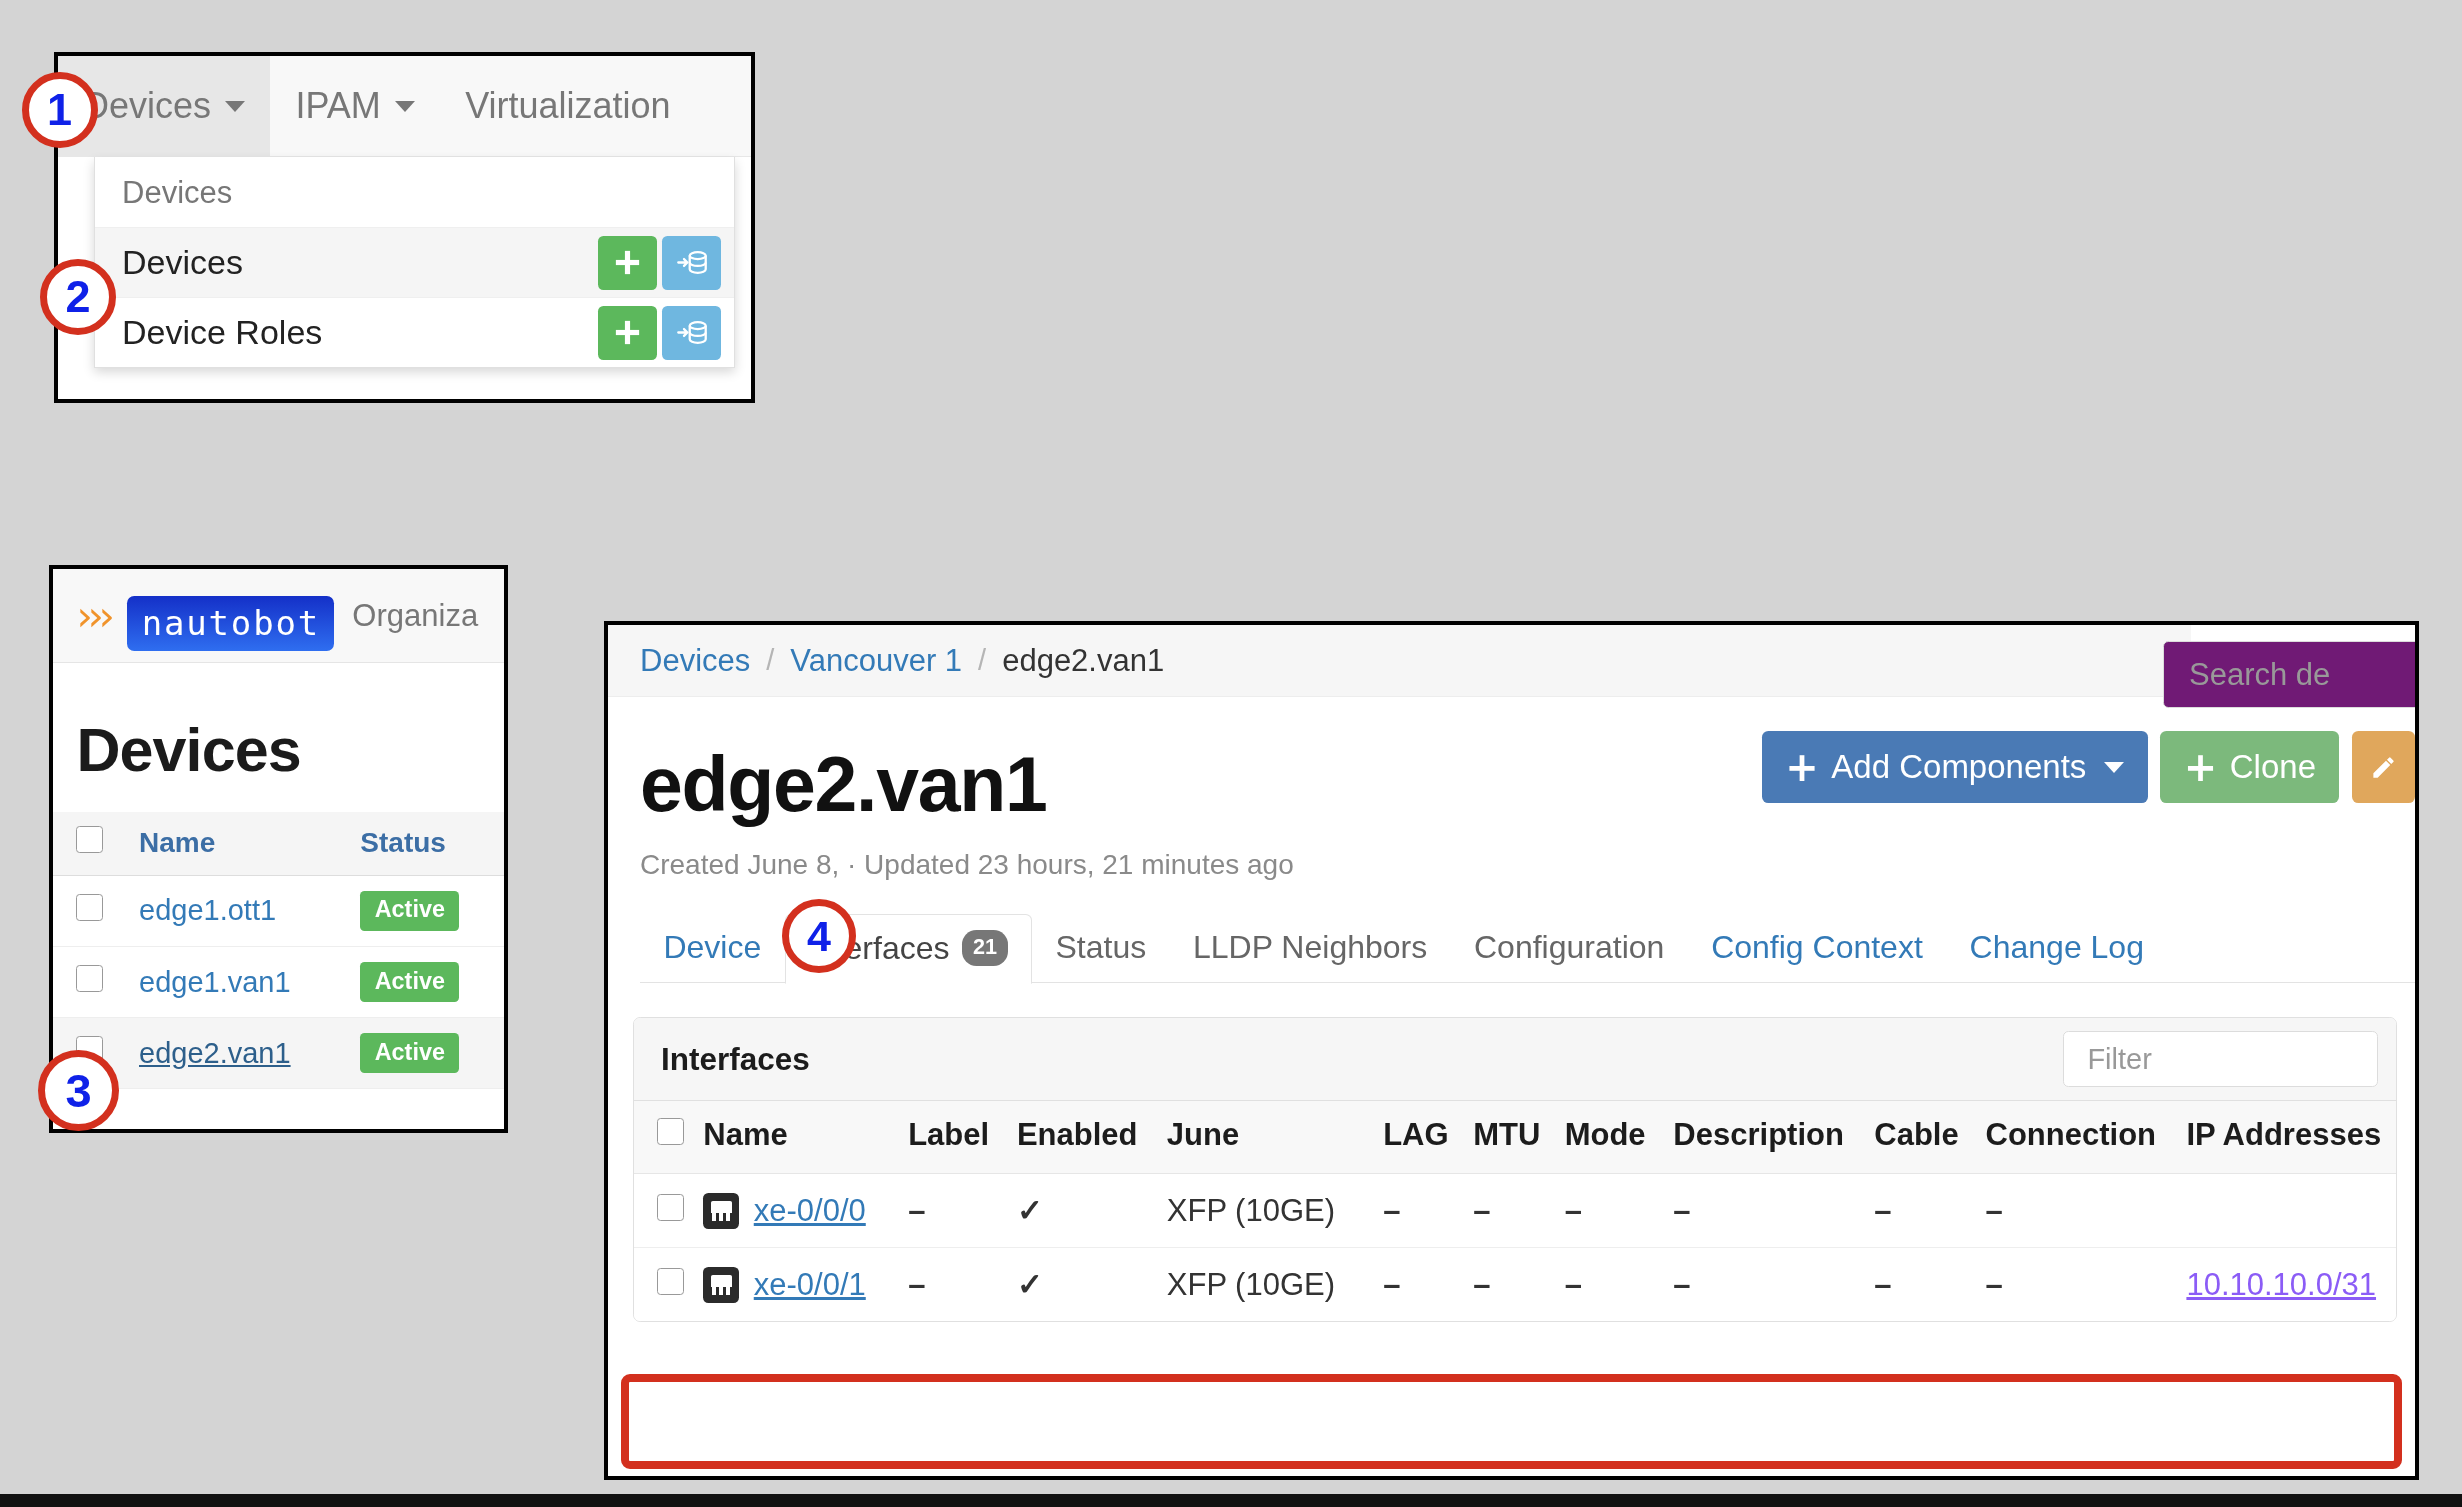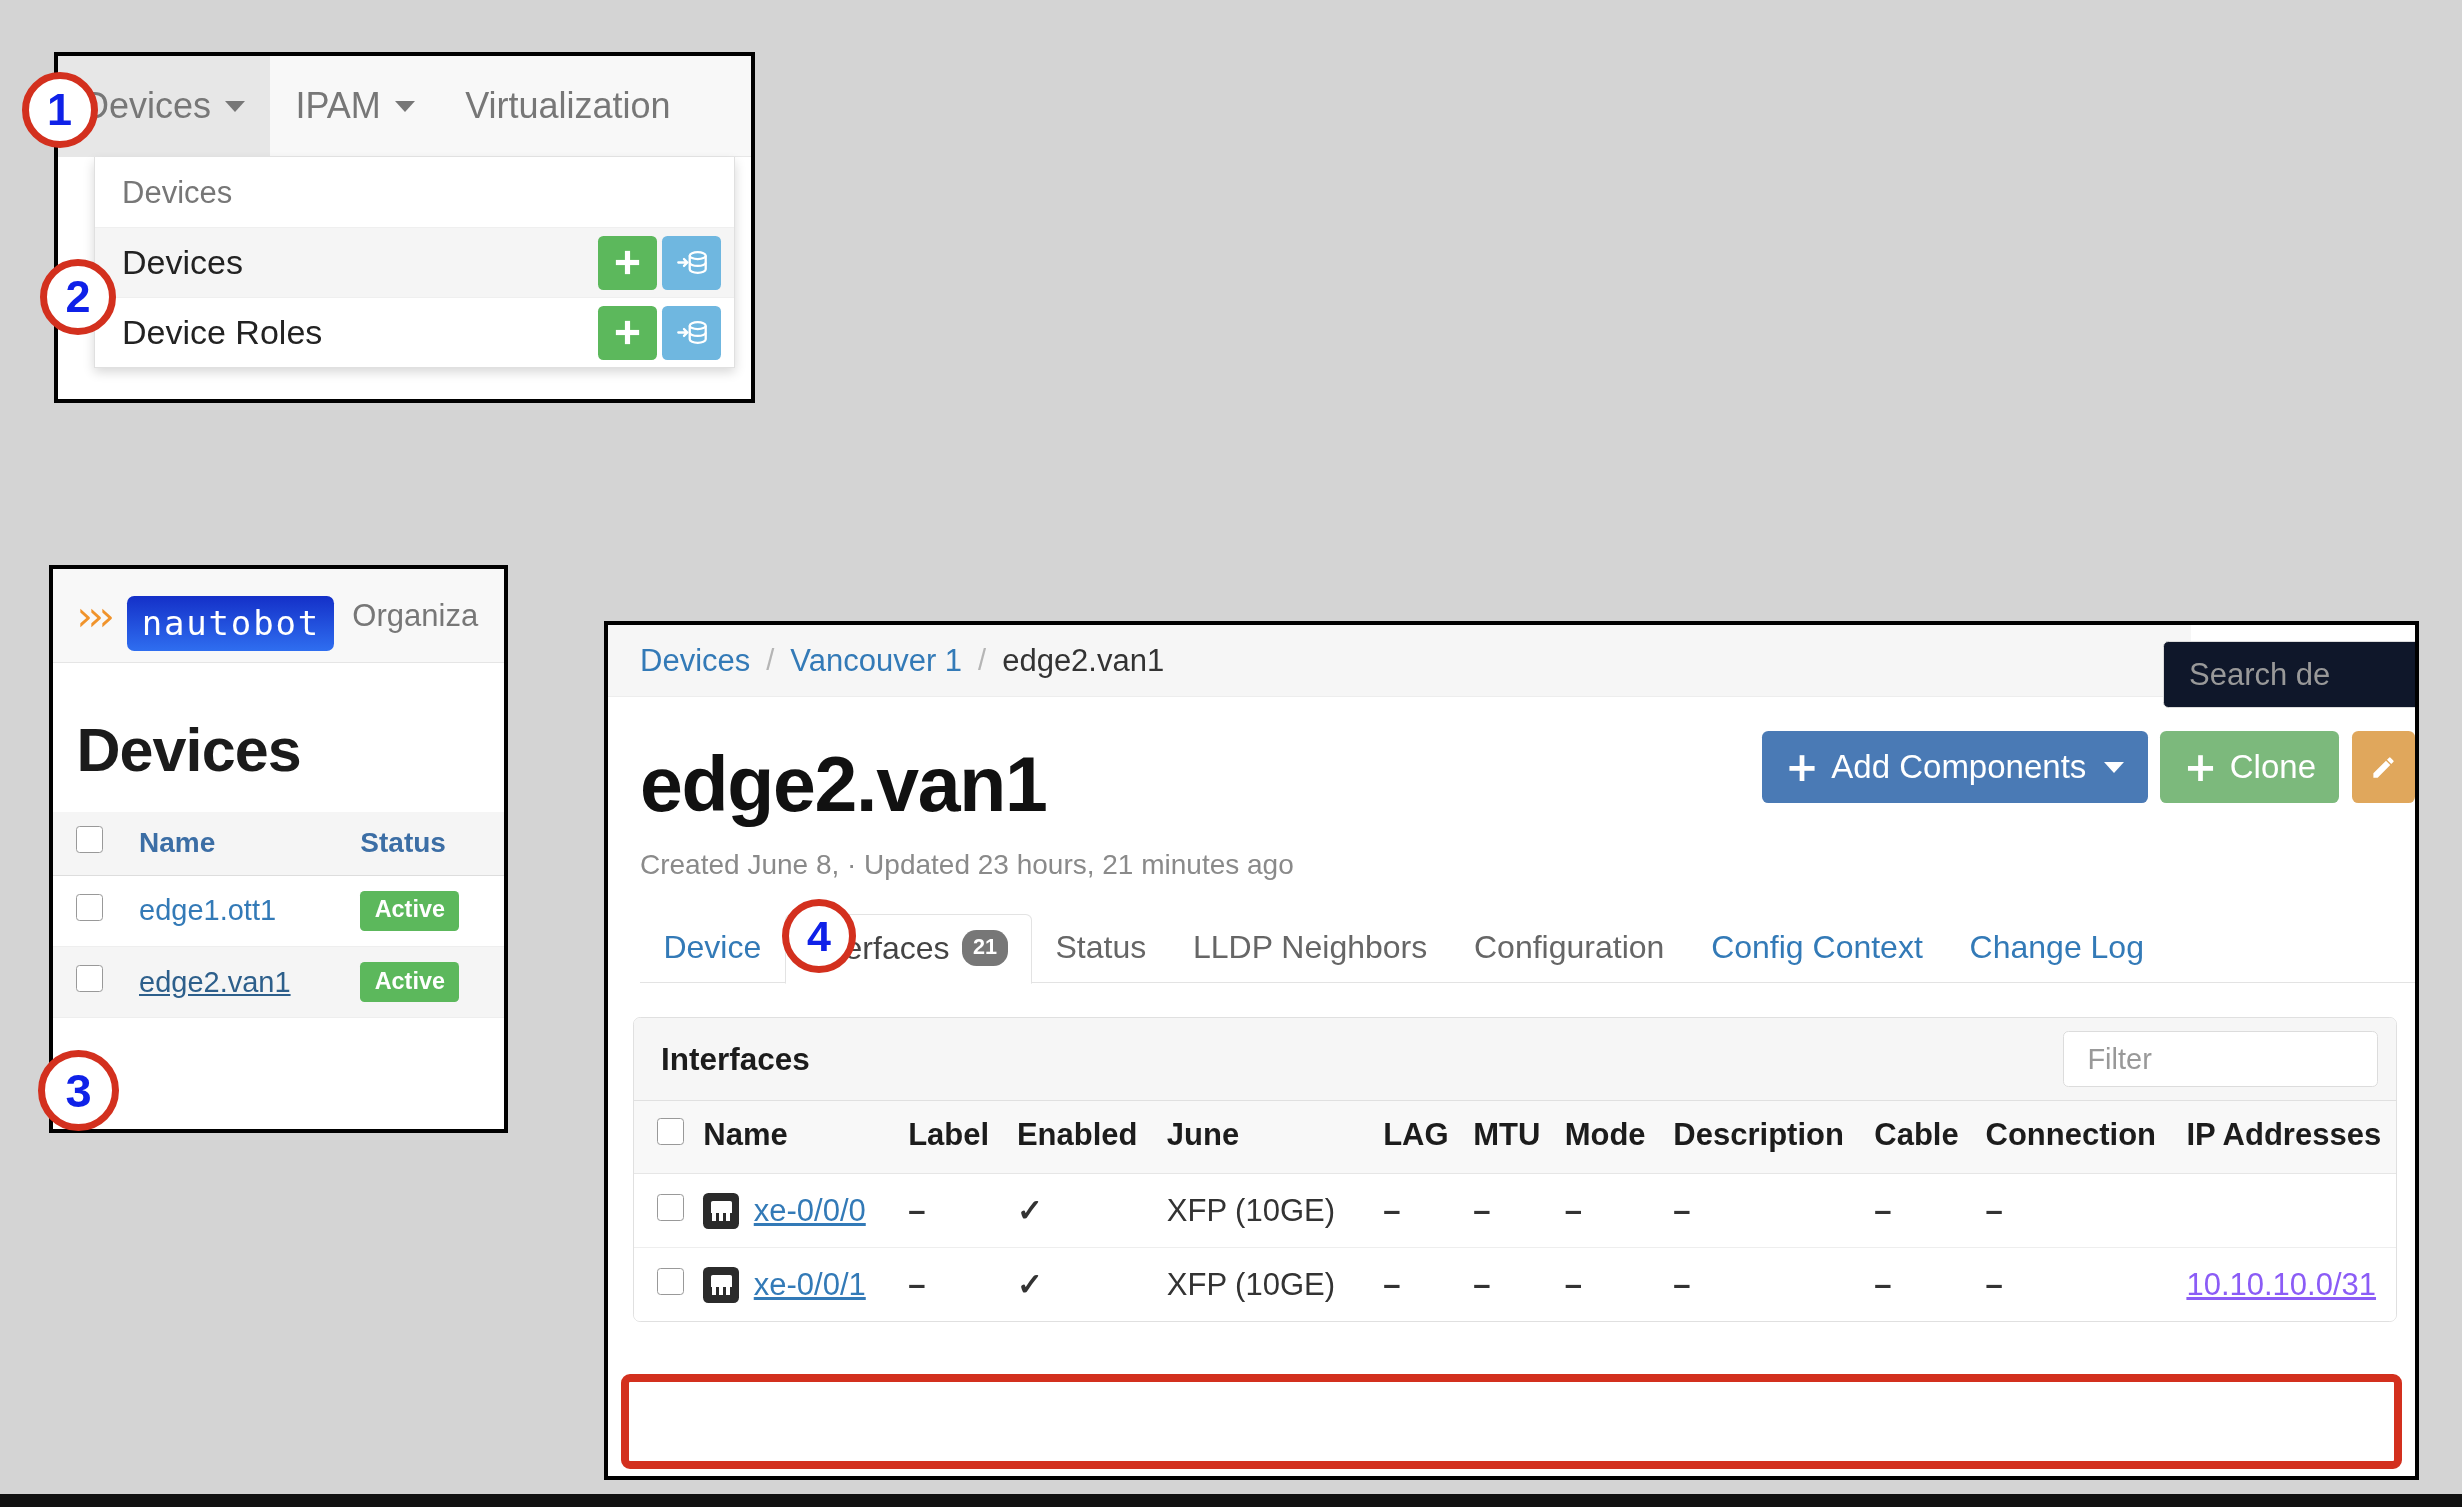--- a/index.html
+++ b/index.html
@@ -178,21 +178,21 @@
     gap: 16px;
     width: 1583px;
   }
   .bc-link { font-size: 31px; color: #337ab7; }
   .bc-sep  { font-size: 29px; color: #b5b5b5; }
   .bc-cur  { font-size: 31px; color: #333333; }
   .search-box {
     position: absolute;
     right: -9px; top: 16px;
     width: 261px; height: 67px;
-    background: #0f172a;
+    background: #701a75;
     border: 1.8px solid #dcdcdc;
     border-radius: 5.4px;
     display: flex; align-items: center;
     padding-left: 25px;
     font-size: 31px; color: #999999;
     white-space: nowrap;
   }
   .action-row {
     position: absolute;
     right: 0px; top: 106px;
@@ -433,20 +433,31 @@
             <th>Status</th>
           </tr>
         </thead>
         <tbody>
           <tr>
             <td class="col-cb">
               <span class="cb"></span>
             </td>
             <td>
               <a class="plain" href="#">edge1.ott1</a>
+            </td>
+            <td>
+              <span class="badge-active">Active</span>
+            </td>
+          </tr>
+          <tr>
+            <td class="col-cb">
+              <span class="cb"></span>
+            </td>
+            <td>
+              <a class="plain" href="#">edge1.van1</a>
             </td>
             <td>
               <span class="badge-active">Active</span>
             </td>
           </tr>
           <tr class="sel">
             <td class="col-cb">
               <span class="cb"></span>
             </td>
             <td>

